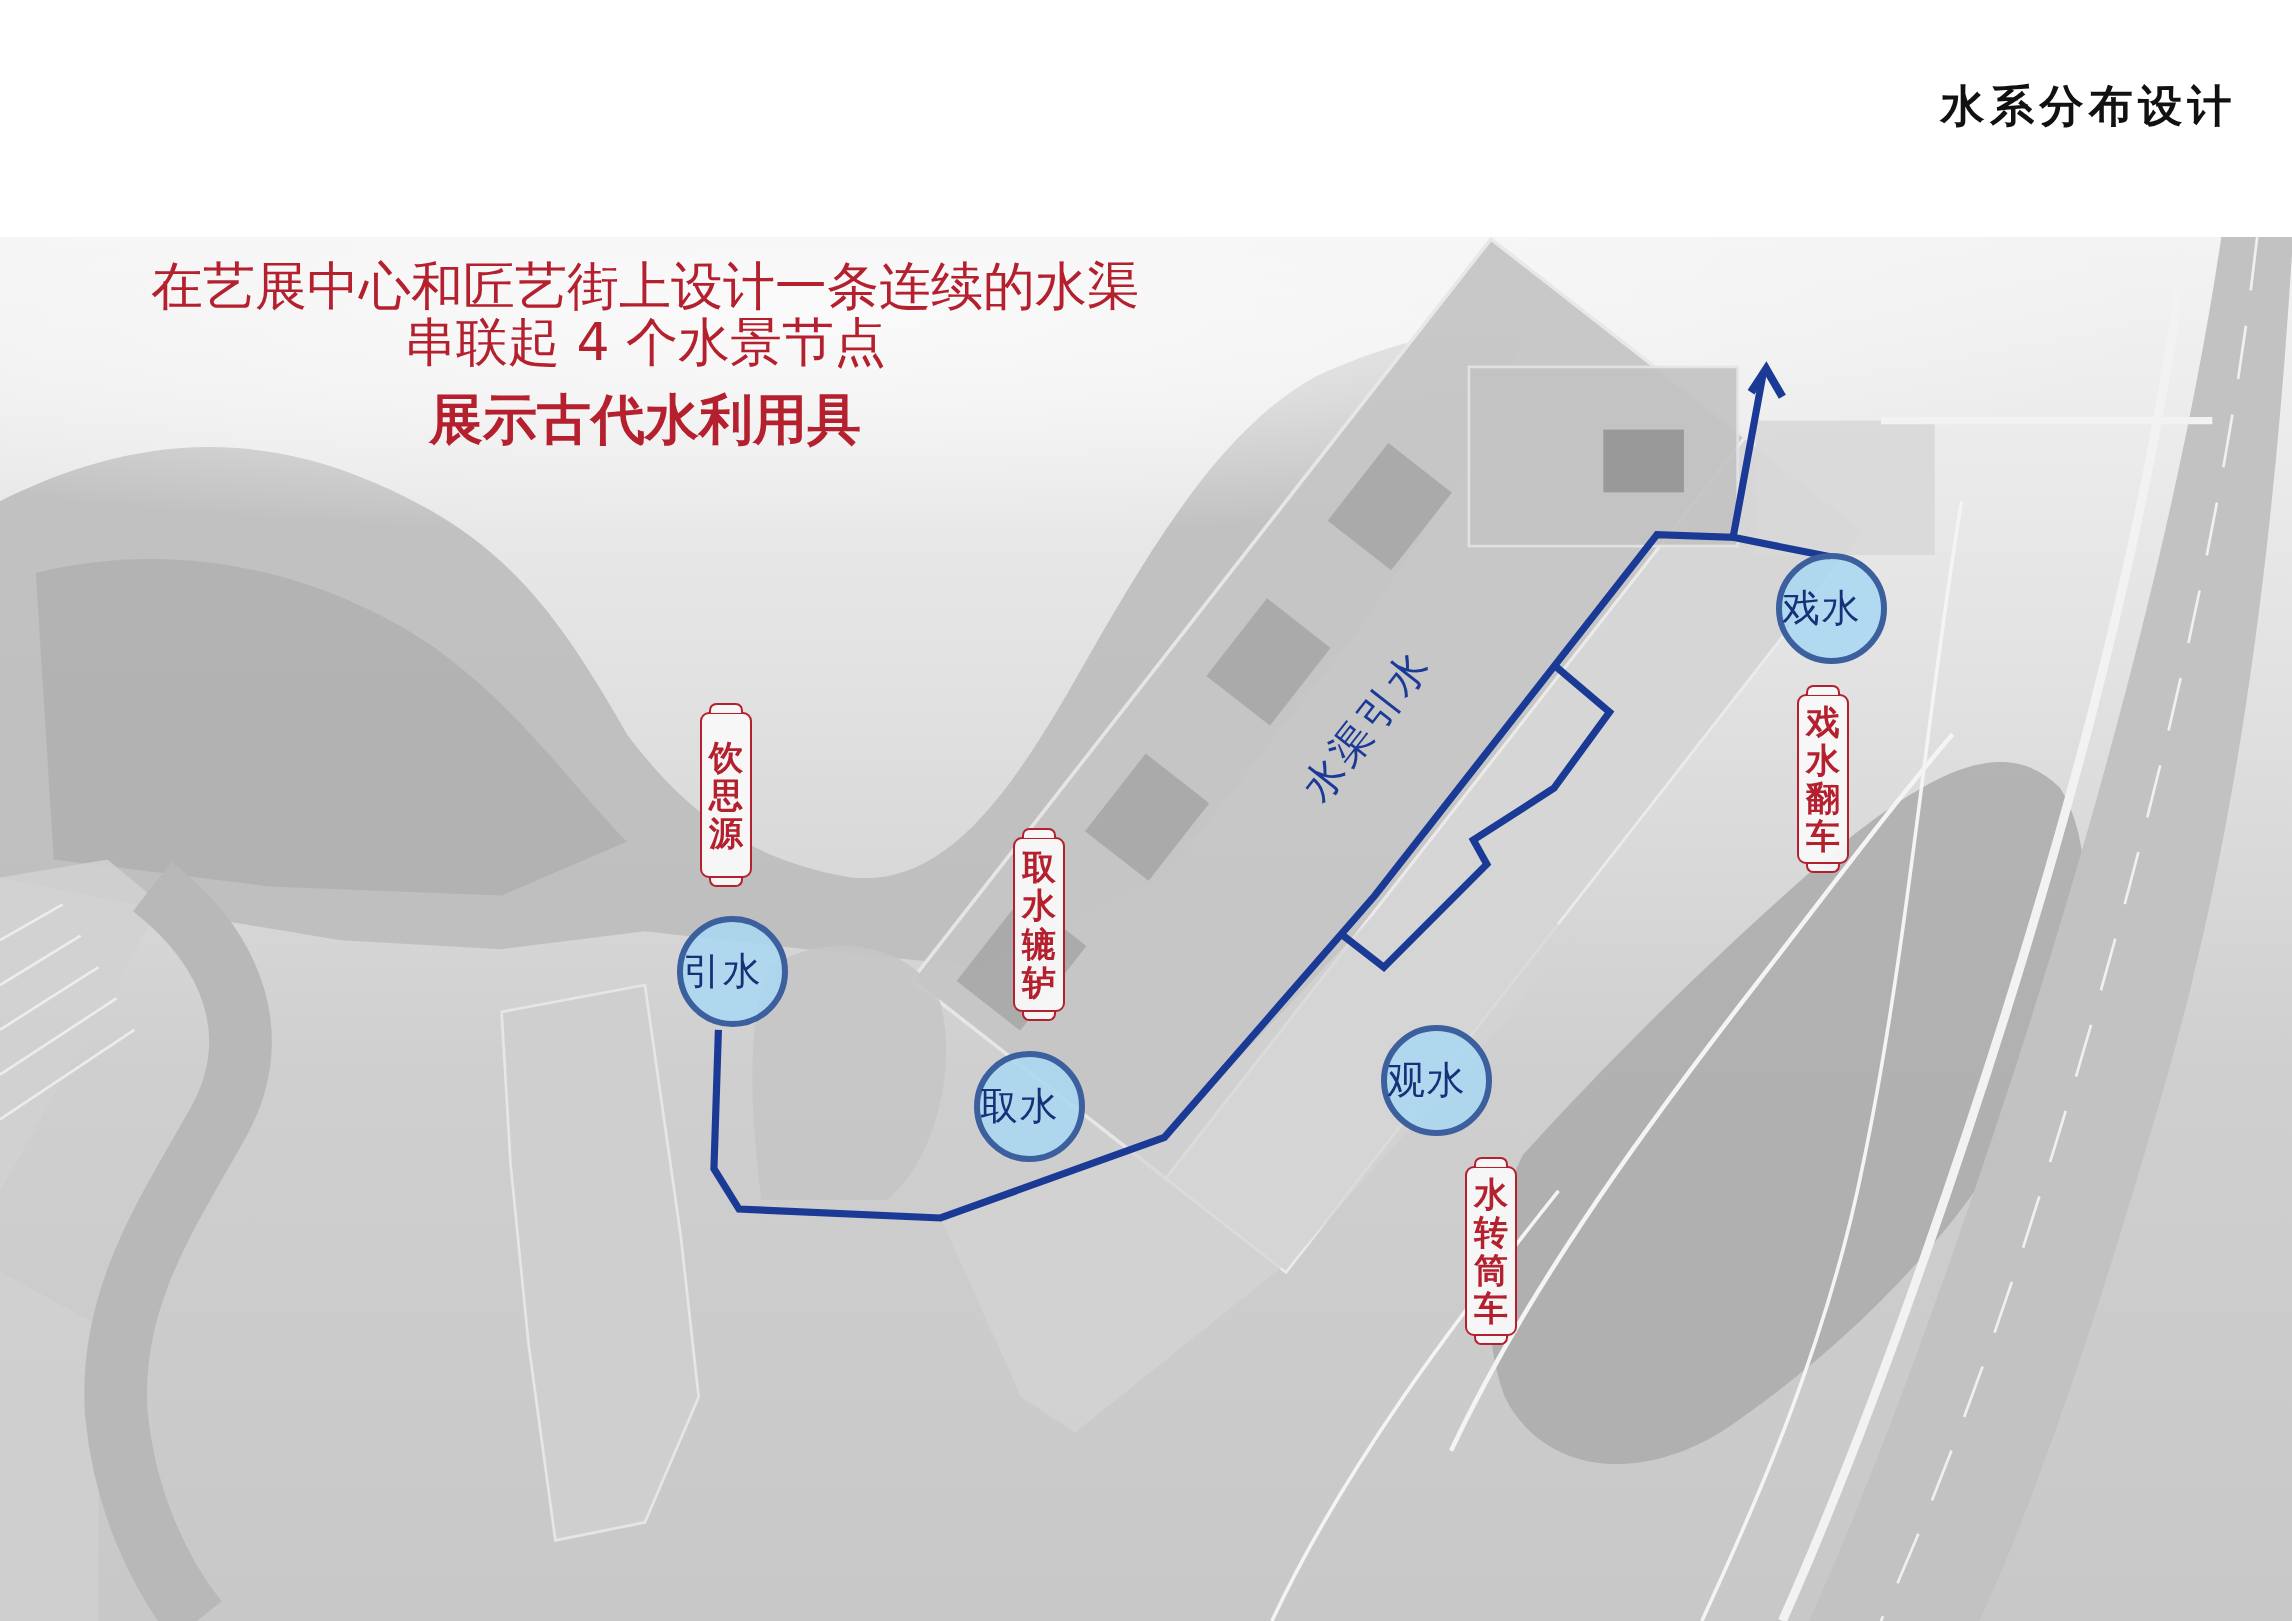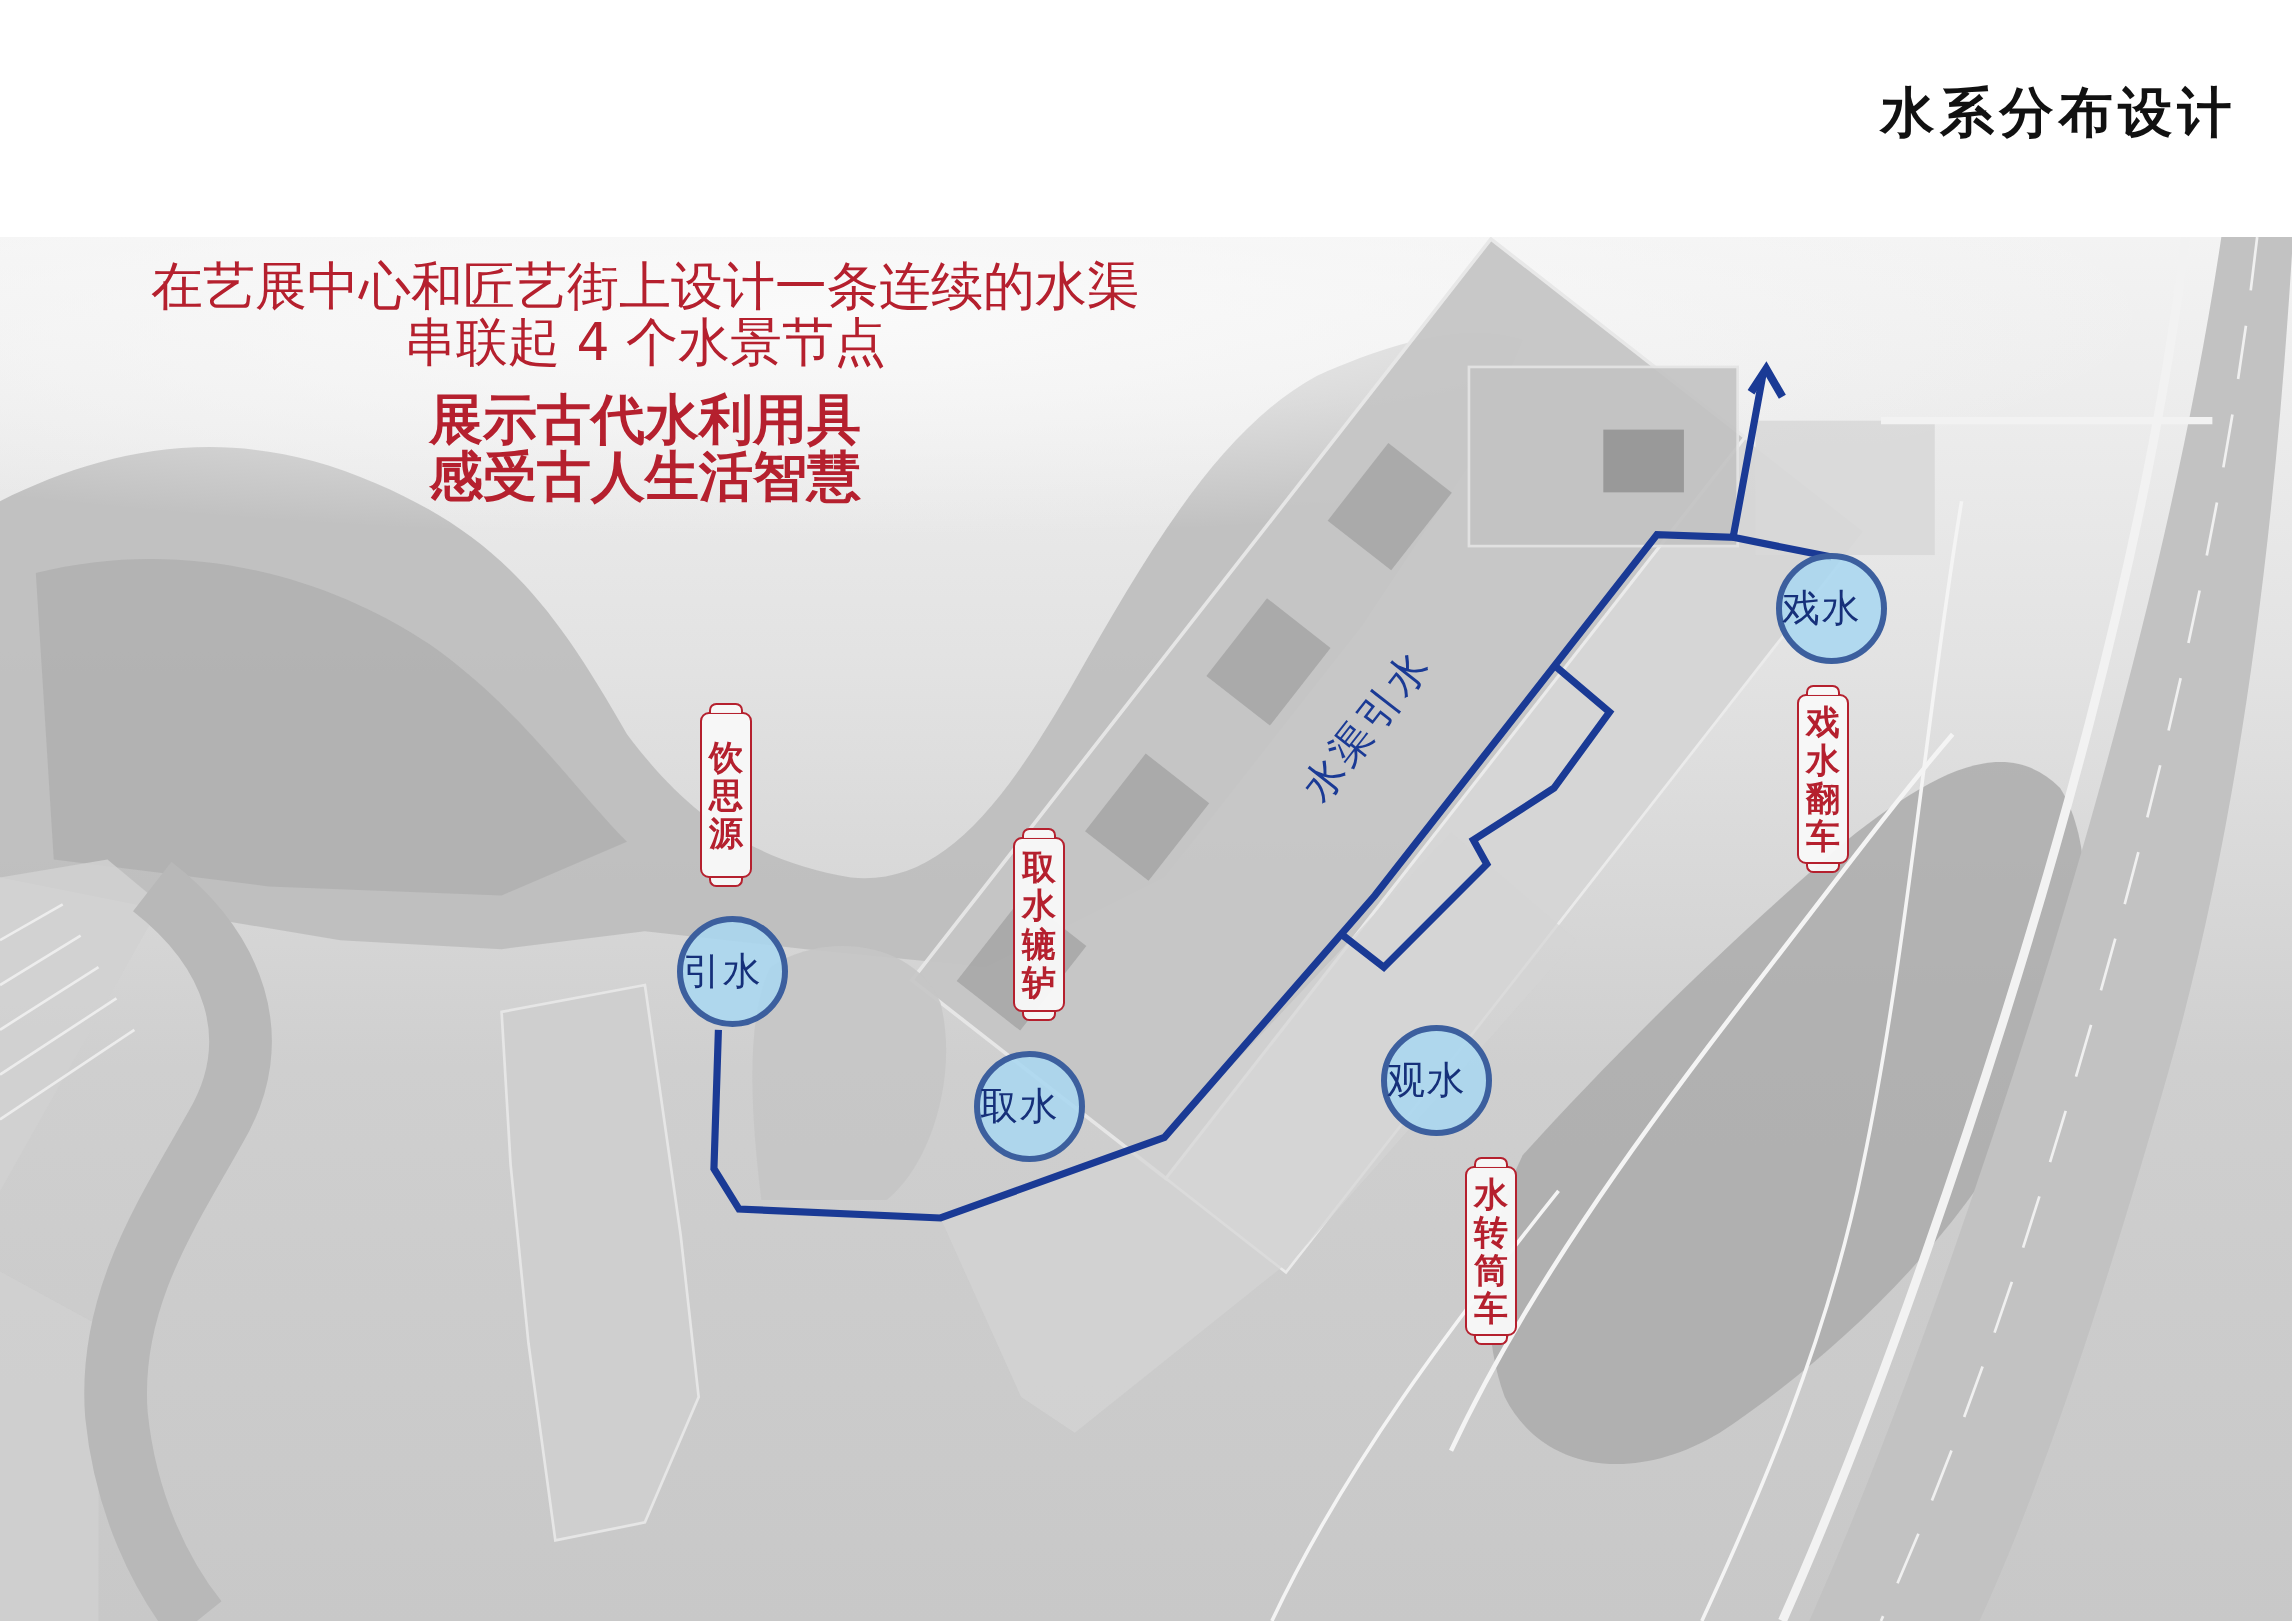--- a/index.html
+++ b/index.html
@@ -4,21 +4,21 @@
 <style>
   html, body { margin: 0; padding: 0; }
   body {
     width: 2293px; height: 1621px; overflow: hidden; position: relative;
     background: #ffffff;
     font-family: "DejaVu Sans", "Liberation Sans", sans-serif;
   }
   .page-title {
     position: absolute; right: 56px; top: 77px;
     font-family: "DejaVu Serif", "Liberation Serif", serif;
-    font-size: 54px; font-weight: 700; color: #111111; letter-spacing: 5.4px;
+    font-size: 44px; font-weight: 700; color: #111111; letter-spacing: 5.4px;
   }
   .map {
     position: absolute; left: 0; top: 237px; width: 2293px; height: 1384px;
     overflow: hidden;
     background: linear-gradient(180deg, #f3f3f3 0%, #e3e3e3 30%, #cfcfcf 60%, #c8c8c8 100%);
   }
   .map svg.base { position: absolute; left: 0; top: 0; }
   .headline {
     position: absolute; left: 81px; top: 260px; width: 1128px;
     text-align: center; color: #b5202e; line-height: 1;
@@ -133,21 +133,20 @@
     <polyline points="1935,600 2045,622"></polyline>
     <polyline points="1738,745 1797,795 1735,880 1645,938 1660,965 1545,1080 1500,1045"></polyline>
     <polyline points="1955,438 1972,412 1990,443" stroke-width="9"></polyline>
   </g>
 </svg>
 
 <div class="headline">
   <span class="l1">在艺展中心和匠艺街上设计一条连续的水渠</span>
   <span class="l2">串联起 4 个水景节点</span>
   <span class="l3">展示古代水利用具</span>
-  <span class="l4">感受古人生活智慧</span>
 </div>
 
 <div class="channel-label">水渠引水</div>
 
 <div class="node" style="left:677px;top:916px">
   <span>引水</span>
 </div>
 <div class="node" style="left:974px;top:1051px">
   <span>取水</span>
 </div>

